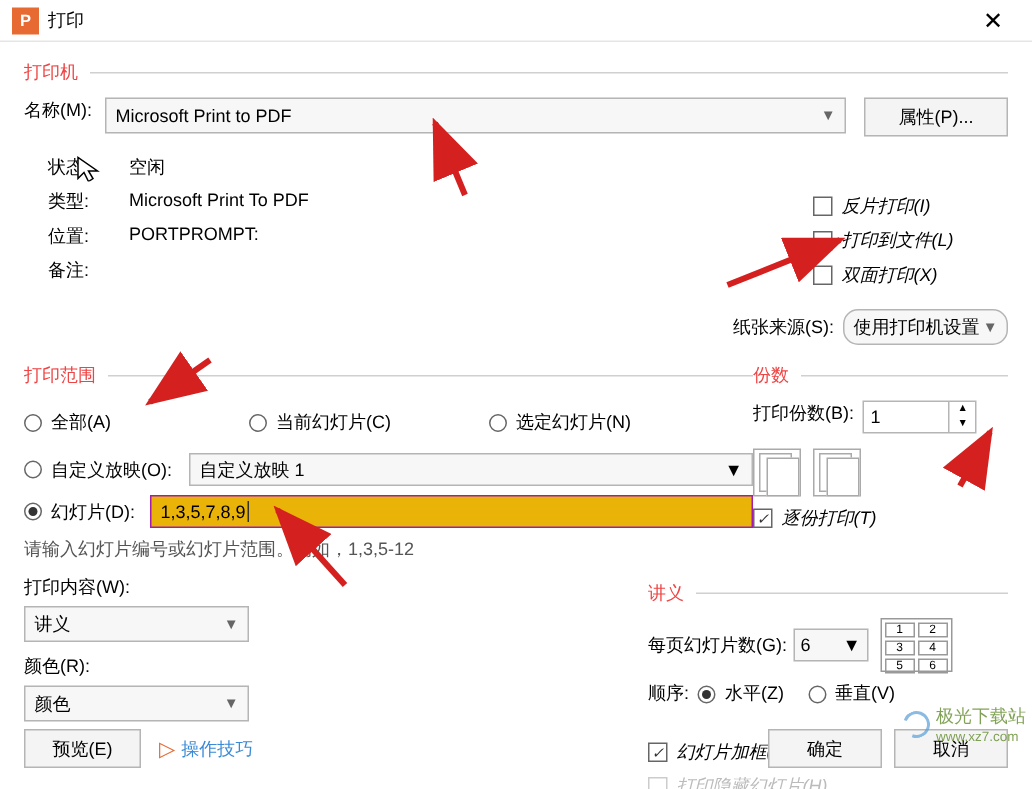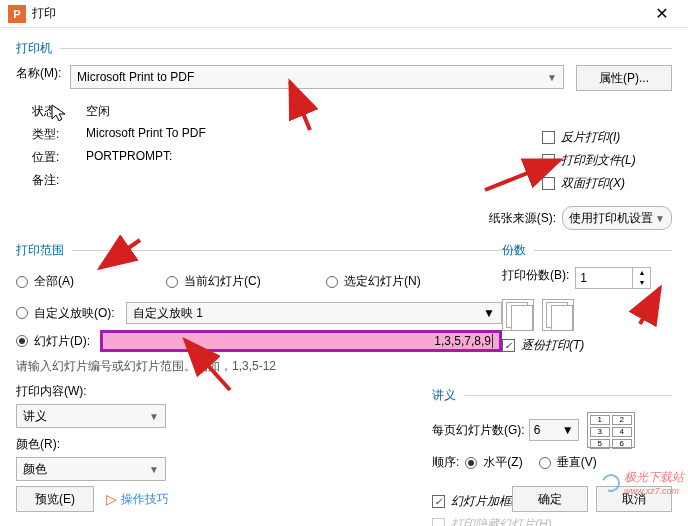--- a/index.html
+++ b/index.html
@@ -5,21 +5,21 @@
 * { box-sizing: border-box; margin: 0; padding: 0; font-family: "Microsoft YaHei", Arial, sans-serif; font-size: 12px; }
 body { background: #fff; width: 688px; height: 526px; position: relative; overflow: hidden; }
 .titlebar { height: 28px; display: flex; align-items: center; padding: 0 8px; border-bottom: 1px solid #e5e5e5; }
 .logo { width: 18px; height: 18px; background: #e86a33; display: inline-flex; align-items: center; justify-content: center; color: #fff; font-weight: bold; margin-right: 6px; font-size: 11px; }
 .title { flex: 1; }
 .close { width: 36px; text-align: center; font-size: 16px; }
 .content { padding: 8px 16px; }
 
 fieldset { border: none; margin-bottom: 8px; }
 .group-title { display: flex; align-items: center; margin: 4px 0 8px 0; }
-.group-title span { color: #0369a1; }
+.group-title span { color: #ef4444; }
 .group-title .line { flex: 1; height: 1px; background: #d0d0d0; margin-left: 8px; }
 
 .row { display: flex; margin: 6px 0; }
 .label { width: 54px; text-align: left; }
 .select, .combo { flex: 1; height: 24px; border: 1px solid #b5b5b5; background: #f7f7f7; padding: 0 6px; display: flex; align-items: center; justify-content: space-between; }
 .select .arrow, .combo .arrow { font-size: 10px; color: #666; }
 .btn { height: 26px; border: 1px solid #b5b5b5; background: #f4f4f4; padding: 0 18px; display: inline-flex; align-items: center; justify-content: center; cursor: pointer; }
 
 .printer-grid { display: flex; }
 .printer-left { flex: 1; }
@@ -32,21 +32,21 @@
 .paper-source { display: flex; justify-content: flex-end; align-items: center; margin-top: 8px; }
 .paper-source .combo { width: 110px; flex: none; margin-left: 6px; border-radius: 10px; }
 
 .range-copies { display: flex; }
 .range { flex: 1; }
 .copies { width: 170px; }
 .radio-row { display: flex; align-items: center; margin: 6px 0; }
 .radio { width: 12px; height: 12px; border: 1px solid #666; border-radius: 50%; margin-right: 6px; display: inline-flex; align-items: center; justify-content: center; }
 .radio.checked::after { content: ""; width: 6px; height: 6px; background: #333; border-radius: 50%; }
 .custom-combo { flex: 1; height: 22px; border: 1px solid #b5b5b5; background: #f7f7f7; padding: 0 6px; display: flex; align-items: center; justify-content: space-between; margin-left: 4px; }
-.slide-input { flex: 1; height: 22px; border: 3px solid #a21caf; padding: 0 6px; display: flex; align-items: center; background: #f9a8d4; margin-left: 4px; justify-content: flex-end; }
+.slide-input { flex: 1; height: 22px; border: 1px solid #a21caf; padding: 0 6px; display: flex; align-items: center; background: #eab308; margin-left: 4px; }
 .hint { color: #555; margin: 4px 0 8px 0; }
 
 .spinner { display: flex; align-items: center; border: 1px solid #b5b5b5; height: 22px; width: 76px; }
 .spinner input { border: none; width: 56px; padding: 0 4px; height: 100%; outline: none; }
 .spinner .arrows { width: 18px; border-left: 1px solid #b5b5b5; display: flex; flex-direction: column; height: 100%; }
 .spinner .arrows div { flex: 1; font-size: 7px; text-align: center; line-height: 9px; }
 
 .collate-icons { display: flex; gap: 8px; margin: 10px 0 6px 0; }
 .coll-icon { width: 32px; height: 32px; border: 1px solid #aaa; position: relative; }
 .coll-icon::before, .coll-icon::after { content: ""; position: absolute; border: 1px solid #aaa; width: 20px; height: 24px; background: #fff; }
@@ -65,21 +65,21 @@
 footer { position: absolute; bottom: 0; left: 0; right: 0; padding: 10px 16px 14px 16px; display: flex; align-items: center; }
 footer .spacer { flex: 1; }
 .link { color: #3a8ad6; display: inline-flex; align-items: center; margin-left: 12px; }
 .link-icon { color: #e86a33; margin-right: 4px; font-size: 14px; }
 
 .arrow-anno { position: absolute; pointer-events: none; }
 .red-arrow { fill: #d4201f; }
 
 .watermark { position: absolute; right: 4px; bottom: 30px; display: flex; align-items: center; opacity: 0.7; }
 .wm-logo { width: 18px; height: 18px; border: 2px solid #5aa0d8; border-radius: 50%; border-left-color: transparent; transform: rotate(-25deg); margin-right: 4px; }
-.wm-text { color: #ef4444; font-size: 12px; font-style: italic; }
+.wm-text { color: #4d7c0f; font-size: 12px; }
 
 .frame-check { margin: 8px 0 0 0; display: flex; align-items: center; justify-content: flex-start; }
 .hidden-check { color: #bbb; }
 </style>
 </head>
 <body>
 
 <div class="titlebar">
   <span class="logo">P</span>
   <span class="title">打印</span>

